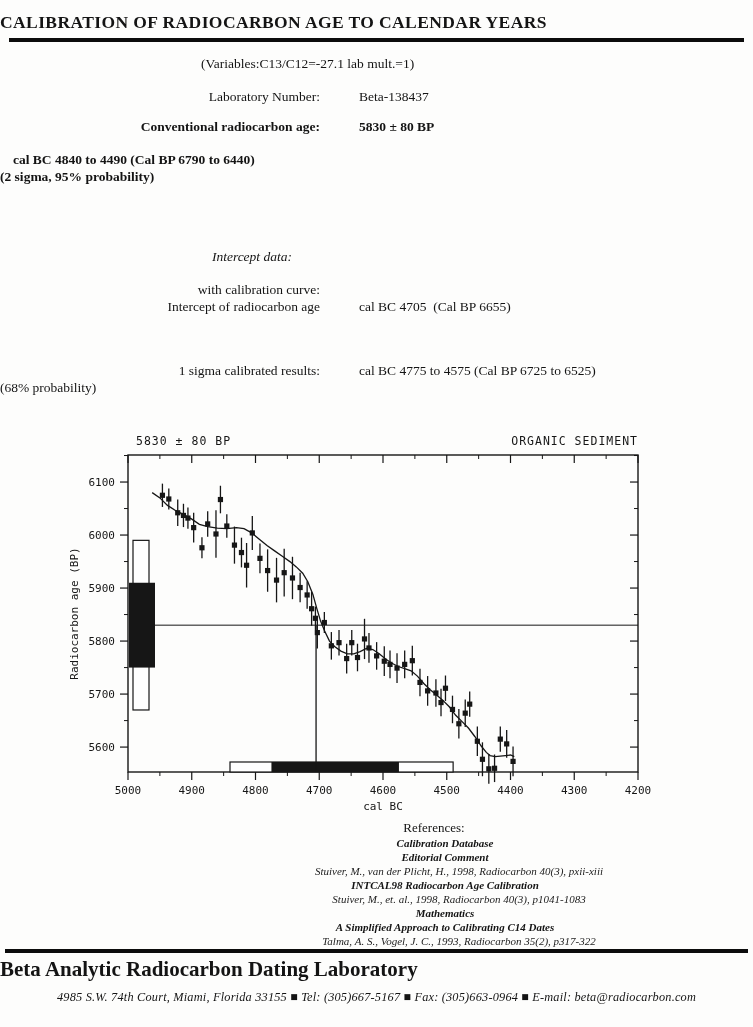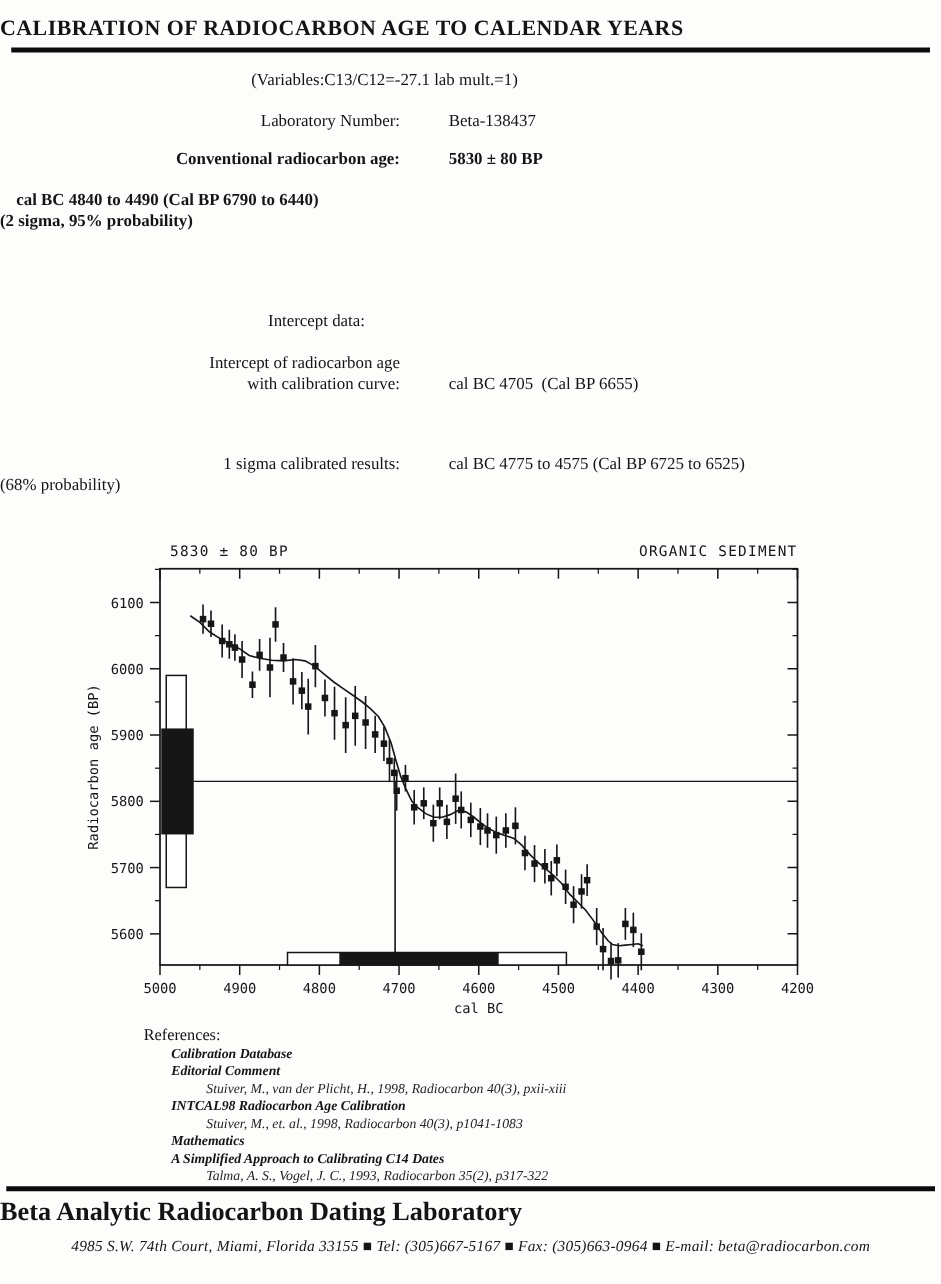--- a/index.html
+++ b/index.html
@@ -18,27 +18,27 @@
   .variables{top:56px;left:201px;font-size:13.5px;}
   .row{display:flex;font-size:13.5px;gap:26px;}
   .row .label{width:320px;text-align:right;}
   .row .value{margin-left:13px;white-space:pre;}
   .bold{font-weight:bold;}
   .row-lab{top:89px;left:0;}
   .row-conv{top:119px;left:0;justify-content:space-between;}
   .row-cal{top:152px;left:0;}
   .sublabel{width:320px;font-size:13.5px;font-weight:bold;}
   .sub-cal{top:169px;left:0;}
-  .intercept-heading{top:249px;left:0;width:320px;text-align:right;padding-right:28px;box-sizing:border-box;font-size:13.5px;}
+  .intercept-heading{top:249px;left:0;width:320px;text-align:right;padding-right:28px;box-sizing:border-box;font-size:13.5px;font-style:italic;}
   .row-int{top:281px;left:0;align-items:flex-end;}
   .row-int .label{line-height:17px;}
   .row-1sig{top:363px;left:0;}
   .sub-1sig{top:380px;left:0;font-weight:normal;padding-right:22px;box-sizing:border-box;}
   .chart-wrap{top:425px;left:0;width:753px;height:395px;}
-  .refs{top:820px;left:0;width:753px;font-size:13px;}
+  .refs{top:820px;left:0;width:753px;font-size:13px;text-align:center;}
   .refs-heading{padding-left:115px;}
   .ref-title{font-style:italic;font-weight:bold;font-size:11px;line-height:14px;padding-left:137px;}
   .ref-cite{font-style:italic;font-size:11px;line-height:14px;padding-left:165px;color:#222;}
   .ref-cite:empty{display:none;}
   .footer-rule{top:949px;left:5px;width:743px;height:4px;background:#0c0c0c;}
   .footer-name{
     top:957px;left:0;width:753px;text-align:left;
     font-size:21px;font-weight:bold;
   }
   .footer-address{
@@ -65,22 +65,22 @@
 
 <div class="abs row row-cal bold">
   <div class="value">cal BC 4840 to 4490 (Cal BP 6790 to 6440)</div>
 </div>
 <div class="abs sublabel sub-cal">(2 sigma, 95% probability)</div>
 
 <div class="abs intercept-heading">Intercept data:</div>
 
 <div class="abs row row-int">
   <div class="label">
+    <div>with calibration curve:</div>
     <div>Intercept of radiocarbon age</div>
-    <div>with calibration curve:</div>
   </div>
   <div class="value">cal BC 4705  (Cal BP 6655)</div>
 </div>
 
 <div class="abs row row-1sig">
   <div class="label">1 sigma calibrated results:</div>
   <div class="value">cal BC 4775 to 4575 (Cal BP 6725 to 6525)</div>
 </div>
 <div class="abs sublabel sub-1sig">(68% probability)</div>
 

